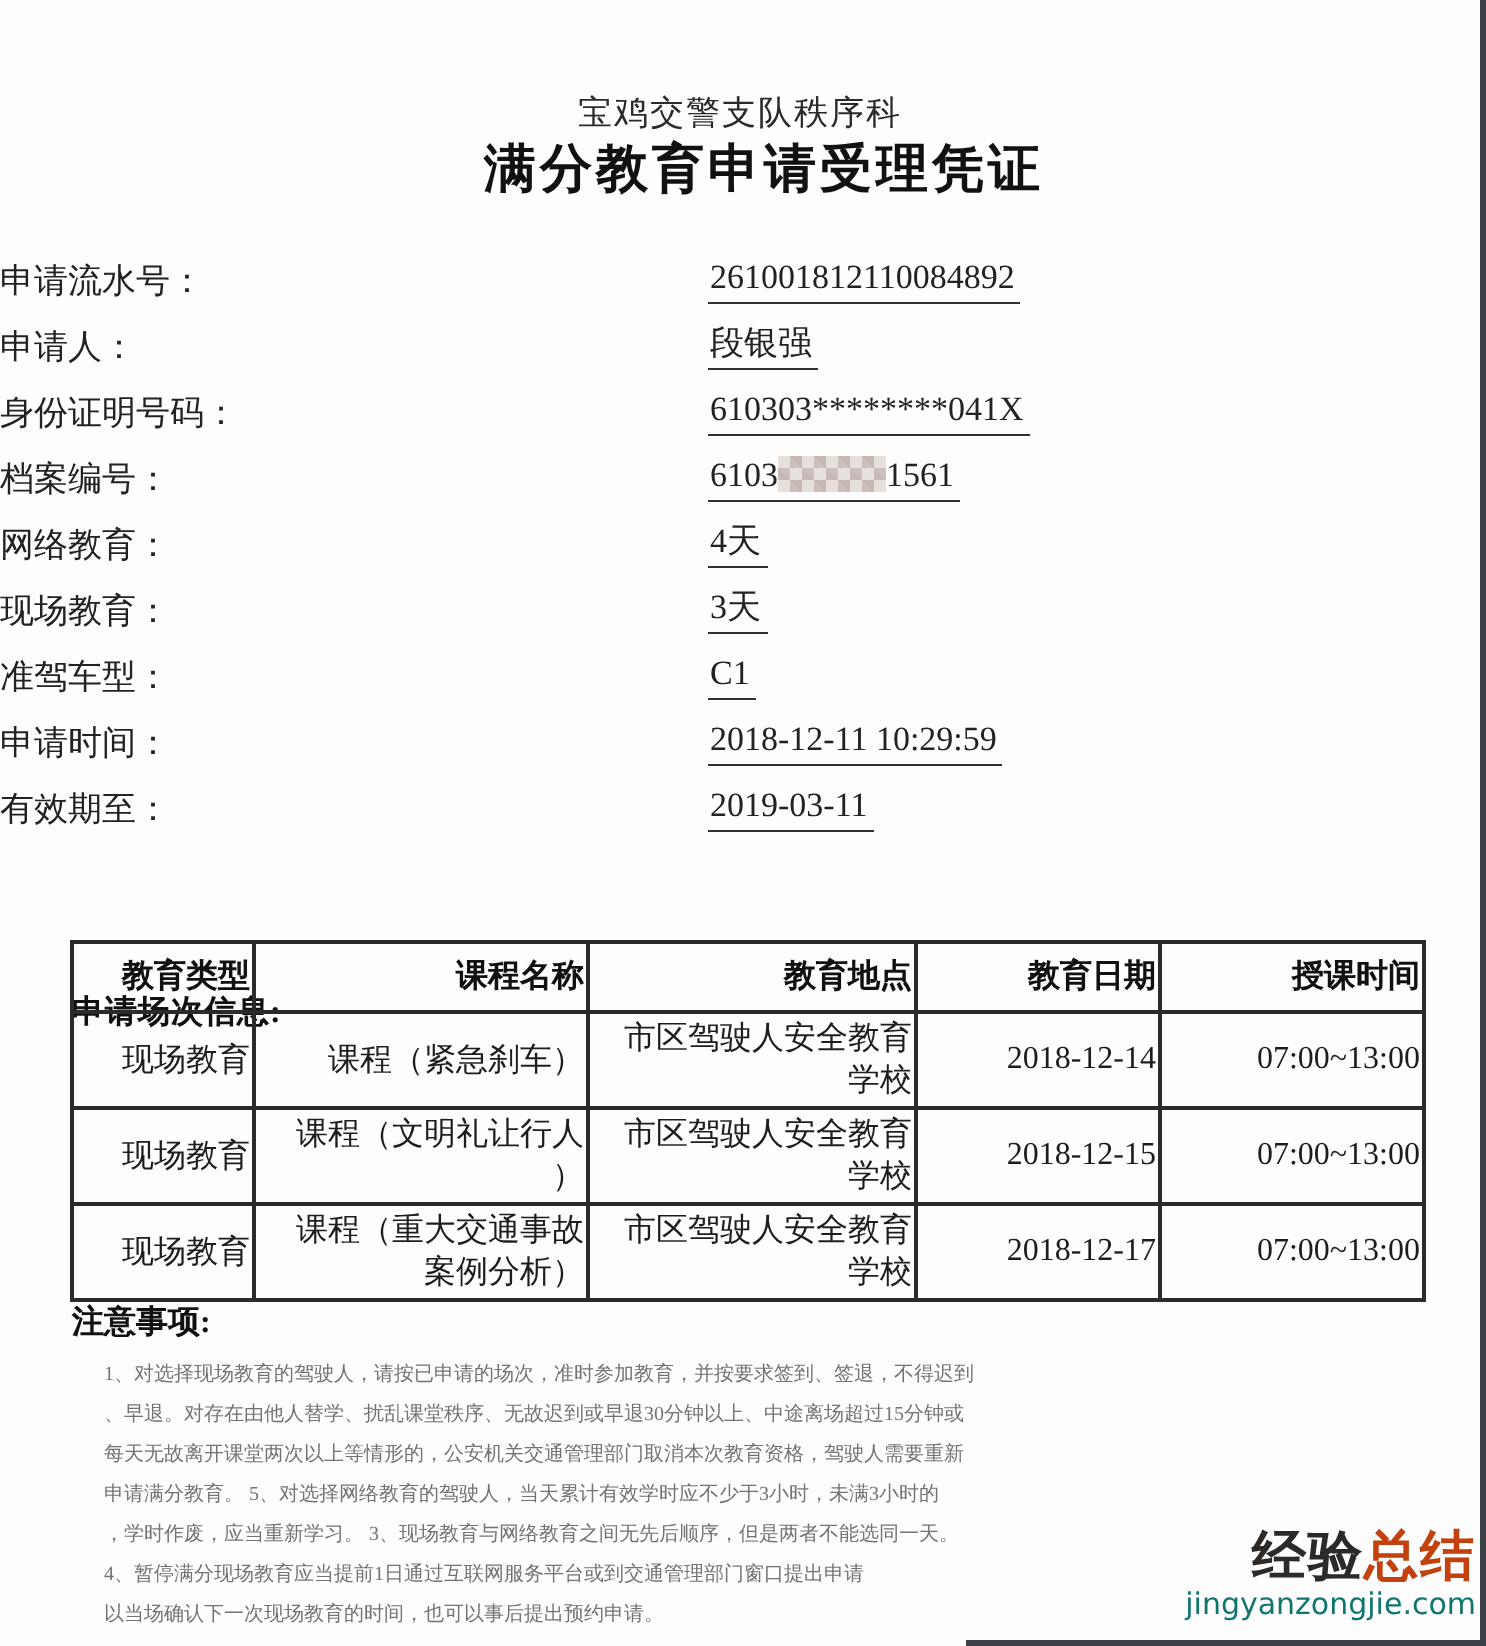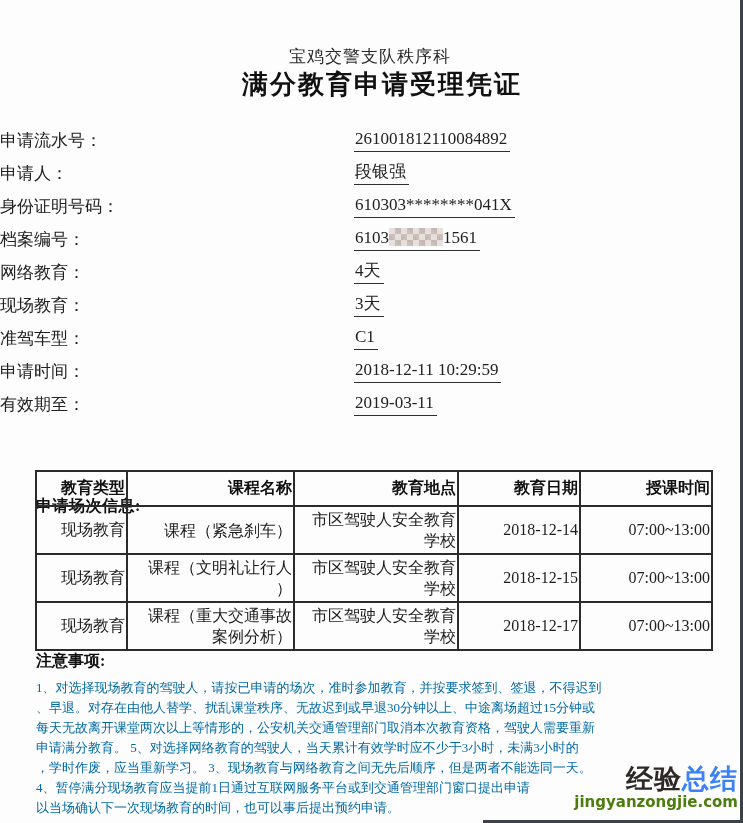--- a/index.html
+++ b/index.html
@@ -37,28 +37,28 @@
     border:2px solid #2b2b2b; text-align:right; vertical-align:middle;
     padding:0 1px; overflow:hidden;
   }
   .sessions-table th { height:33px; font-size:16px; font-weight:bold; color:#111; }
   .sessions-table td { height:46px; font-size:16px; color:#1d1d1d; }
   .cell-line { line-height:21px; }
 
   .notes-heading { position:absolute; top:651px; left:36px; font-size:16px;
                    font-weight:bold; color:#111; }
   .notes { position:absolute; top:678px; left:36px; width:676px; }
-  .note-line { height:20px; line-height:20px; font-size:13px; white-space:nowrap; color:#0369a1; }
+  .note-line { height:20px; line-height:20px; font-size:10px; white-space:nowrap; color:#737373;margin-left:16px; }
 
   .watermark { position:absolute; top:764px; right:5px; text-align:right;
                font-family:"DejaVu Sans","Liberation Sans",sans-serif; }
   .wm-cn { font-size:27px; font-weight:bold; letter-spacing:1px; line-height:30px; }
   .wm-black { color:#2d2926; }
-  .wm-red { color:#3b82f6; }
-  .wm-domain { font-size:15px; font-weight:bold; color:#4d7c0f; line-height:16px; }
+  .wm-red { color:#c2410c; }
+  .wm-domain { font-size:15px; font-weight:normal; color:#0f766e; line-height:16px; }
 </style>
 </head>
 <body>
 
 <div class="page">
 
   <div class="org">宝鸡交警支队秩序科</div>
   <div class="doc-title">满分教育申请受理凭证</div>
 
   <div class="fields">

